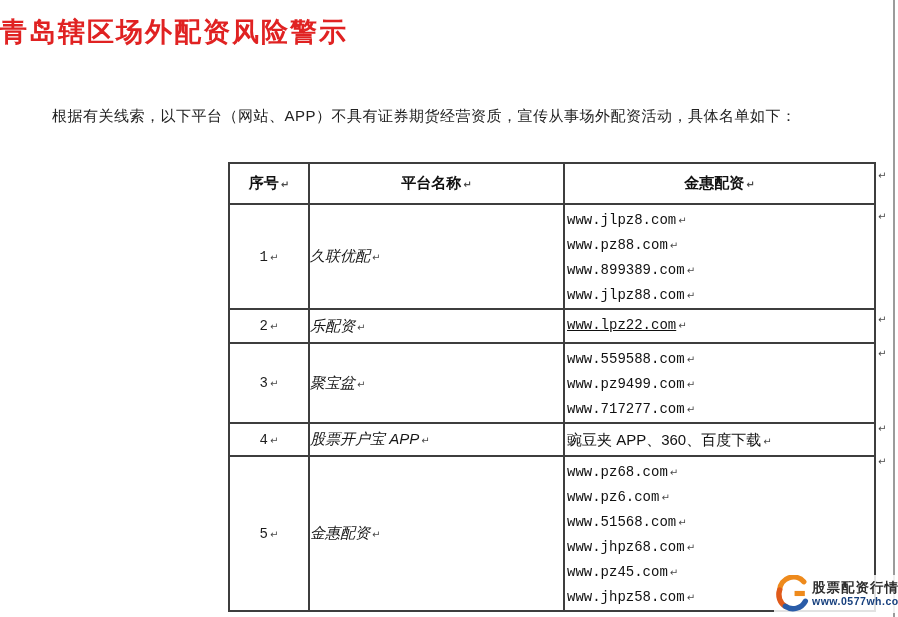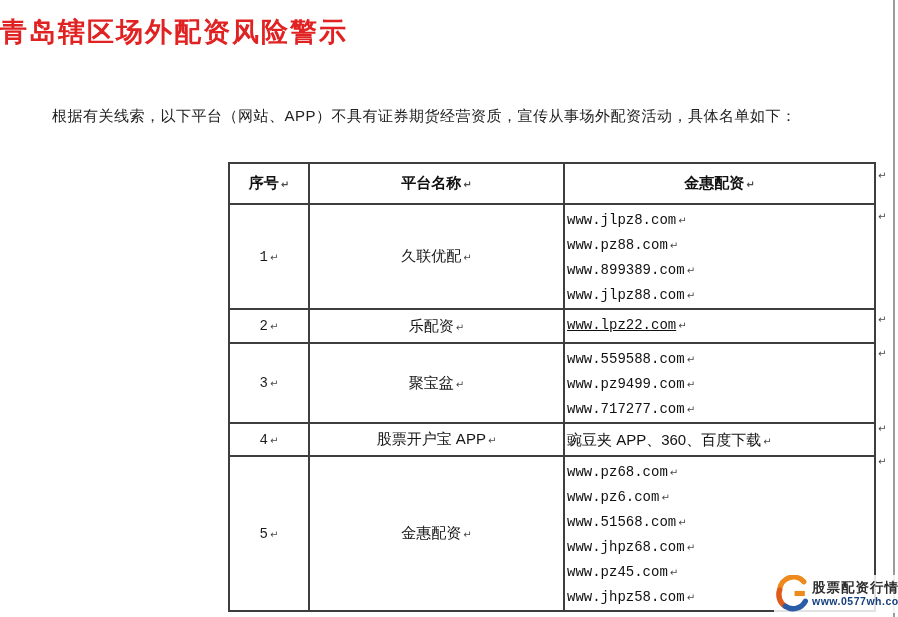--- a/index.html
+++ b/index.html
@@ -53,22 +53,23 @@
   tr.h-r4 { height: 151px; }
   th {
     font-size: 15px; font-weight: bold; color: #111;
     text-align: center; vertical-align: middle;
   }
   td.no-cell {
     font-size: 14px; text-align: center; vertical-align: middle;
     font-family: "Liberation Mono", monospace;
   }
   td.name-cell {
-    font-size: 15px; text-align: center; vertical-align: middle;
+    font-size: 15px; vertical-align: middle;
     color: #161616;
+    font-style: italic;
   }
   td.url-cell {
     text-align: left; vertical-align: top;
     padding: 3px 0 0 2px;
   }
   .url-line {
     height: 25px; line-height: 25px;
     font-family: "Liberation Mono", monospace;
     font-size: 14px; color: #111;
     white-space: nowrap;

